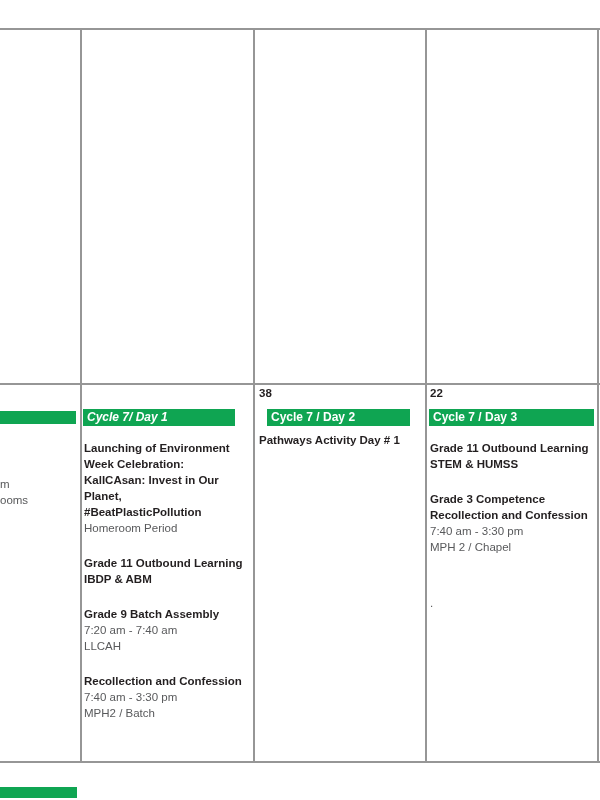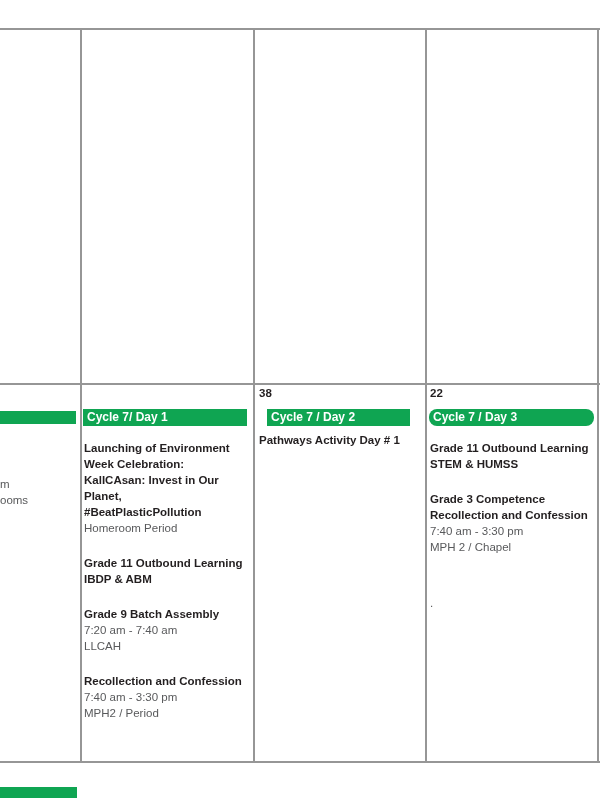--- a/index.html
+++ b/index.html
@@ -62,21 +62,21 @@
     <div class="events" style="left:0;top:476px;width:78px;">
         <div class="event">
           <div class="line reg">m</div>
           <div class="line reg">ooms</div>
         </div>
       </div>
   </div>
 
   <div>
     <div class="cell-date" style="left:84px;margin-top:20px;">20</div>
-    <div class="banner" style="left:83px;width:164px;">Cycle 7/ Day 1</div>
+    <div class="banner" style="left:83px;width:152px;font-style:italic;">Cycle 7/ Day 1</div>
     <div class="events" style="left:84px;top:440px;width:168px;">
         <div class="event">
           <div class="line bold">Launching of Environment</div>
           <div class="line bold">Week Celebration:</div>
           <div class="line bold">KalICAsan: Invest in Our</div>
           <div class="line bold">Planet,</div>
           <div class="line bold">#BeatPlasticPollution</div>
           <div class="line reg">Homeroom Period</div>
         </div>
         <div class="event">
@@ -84,38 +84,38 @@
           <div class="line bold">IBDP &amp; ABM</div>
         </div>
         <div class="event">
           <div class="line bold">Grade 9 Batch Assembly</div>
           <div class="line reg">7:20 am - 7:40 am</div>
           <div class="line reg">LLCAH</div>
         </div>
         <div class="event">
           <div class="line bold">Recollection and Confession</div>
           <div class="line reg">7:40 am - 3:30 pm</div>
-          <div class="line reg">MPH2 / Period</div>
+          <div class="line reg">MPH2 / Batch</div>
         </div>
       </div>
   </div>
 
   <div>
     <div class="cell-date" style="left:259px;">38</div>
     <div class="banner" style="left:267px;width:143px;">Cycle 7 / Day 2</div>
     <div class="events" style="left:259px;top:432px;width:165px;">
         <div class="event">
           <div class="line bold">Pathways Activity Day # 1</div>
         </div>
       </div>
   </div>
 
   <div>
     <div class="cell-date" style="left:430px;">22</div>
-    <div class="banner" style="left:429px;width:165px;border-radius:8px;">Cycle 7 / Day 3</div>
+    <div class="banner" style="left:429px;width:165px;">Cycle 7 / Day 3</div>
     <div class="events" style="left:430px;top:440px;width:166px;">
         <div class="event">
           <div class="line bold">Grade 11 Outbound Learning</div>
           <div class="line bold">STEM &amp; HUMSS</div>
         </div>
         <div class="event">
           <div class="line bold">Grade 3 Competence</div>
           <div class="line bold">Recollection and Confession</div>
           <div class="line reg">7:40 am - 3:30 pm</div>
           <div class="line reg">MPH 2 / Chapel</div>

